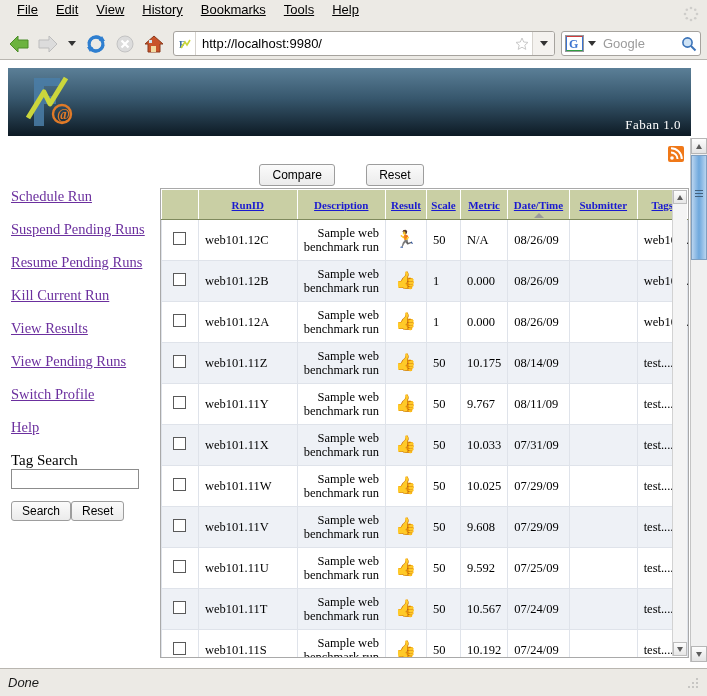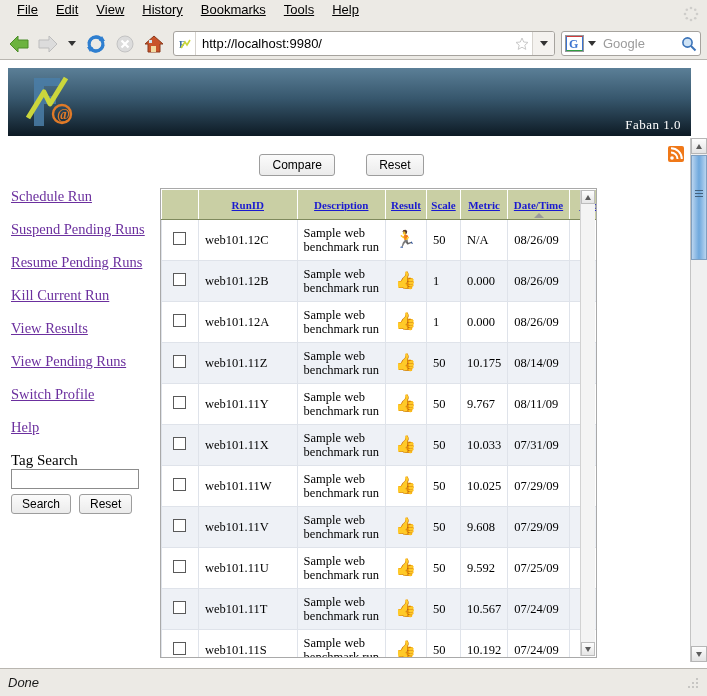--- a/index.html
+++ b/index.html
@@ -62,42 +62,42 @@
     background:linear-gradient(to bottom, #5b7f97 0%, #37576d 45%, #0d1a24 100%);
   }
   .banner .ver {
     position:absolute; right:10px; bottom:3px; color:#fff; font-size:13px;
     font-family:"Liberation Serif", serif; letter-spacing:.5px;
   }
   .logo { position:absolute; left:12px; top:4px; width:64px; height:60px; }
 
   .rss { position:absolute; right:23px; top:86px; width:16px; height:16px; }
 
-  .btnrow { position:absolute; left:0; top:94px; width:683px; text-align:center; }
+  .btnrow { position:absolute; left:0; top:104px; width:683px; text-align:center; }
   .btn {
     font-family:"Liberation Sans", sans-serif; font-size:12px;
     background:linear-gradient(to bottom,#fbfbfb,#ebebeb);
     border:1px solid #9d9d9d; border-radius:3px; padding:3px 12px; margin:0 14px; color:#000;
   }
 
   
   .sidebar { position:absolute; left:11px; top:128px; width:150px; }
   .sidebar a {
     display:block; color:#6b2f9e; text-decoration:underline;
     font-family:"Liberation Serif", serif; font-size:14.5px;
     line-height:17px; margin-bottom:16px;
   }
   .tagsearch-title { font-family:"Liberation Serif", serif; font-size:15px; margin:4px 0 0 0;}
   .tagsearch-input { width:128px; height:20px; border:1px solid #8c8c8c; background:#fff; display:block;}
-  .tagrow { margin-top:5px; display:flex; gap:8px; }
+  .tagrow { margin-top:12px; display:flex; }
   .tagrow .btn { margin:0; padding:2px 10px; }
 
   
   .tablewrap {
-    position:absolute; left:160px; top:128px; width:437px; height:470px;
+    position:absolute; left:160px; top:128px; width:529px; height:470px;
     border:1px solid #a9a9a9; background:#4d7c0f; overflow:hidden;
   }
   table.runs { border-collapse:collapse; width:527px; table-layout:fixed; }
   table.runs th {
     background:#c9cfa4; border:1px solid #ffffff; border-bottom:1px solid #7f8a5d;
     height:30px; padding:0; text-align:center; vertical-align:middle; position:relative;
   }
   table.runs th a {
     color:#1a1ad0; text-decoration:underline; font-weight:bold; font-size:11px;
     font-family:"Liberation Serif", serif;
@@ -110,21 +110,21 @@
   table.runs td {
     border:1px solid #dfe3ea; height:41px; padding:2px 6px; vertical-align:middle;
     font-family:"Liberation Serif", serif; font-size:12.5px; color:#000;
   }
   table.runs tr.odd td { background:#ffffff; }
   table.runs tr.even td { background:#eef1f6; }
   td.c-chk { text-align:center; padding:0; }
   td.c-res { text-align:center; padding:0; }
   td.c-scale, td.c-metric, td.c-date { text-align:left;margin-top:12px; }
   .chk { width:13px; height:13px; border:1px solid #5a5a5a; background:#fff; display:inline-block; }
-  .desc { line-height:14px; }
+  .desc { line-height:14px;text-align:right; }
 
   .runner { display:inline-block; font-size:17px; color:#cf3fcf; line-height:1; }
   .thumb  { display:inline-block; font-size:17px; color:#a8c13a; line-height:1; }
 
   
   .tooltip {
     position:absolute; left:488px; top:273px; width:140px; height:23px;
     background:#fdfbdd; border:1px solid #2b2b2b;
     font-family:"Liberation Sans", sans-serif; font-size:12.5px; color:#000;
     padding:2px 5px; line-height:18px; z-index:50;

